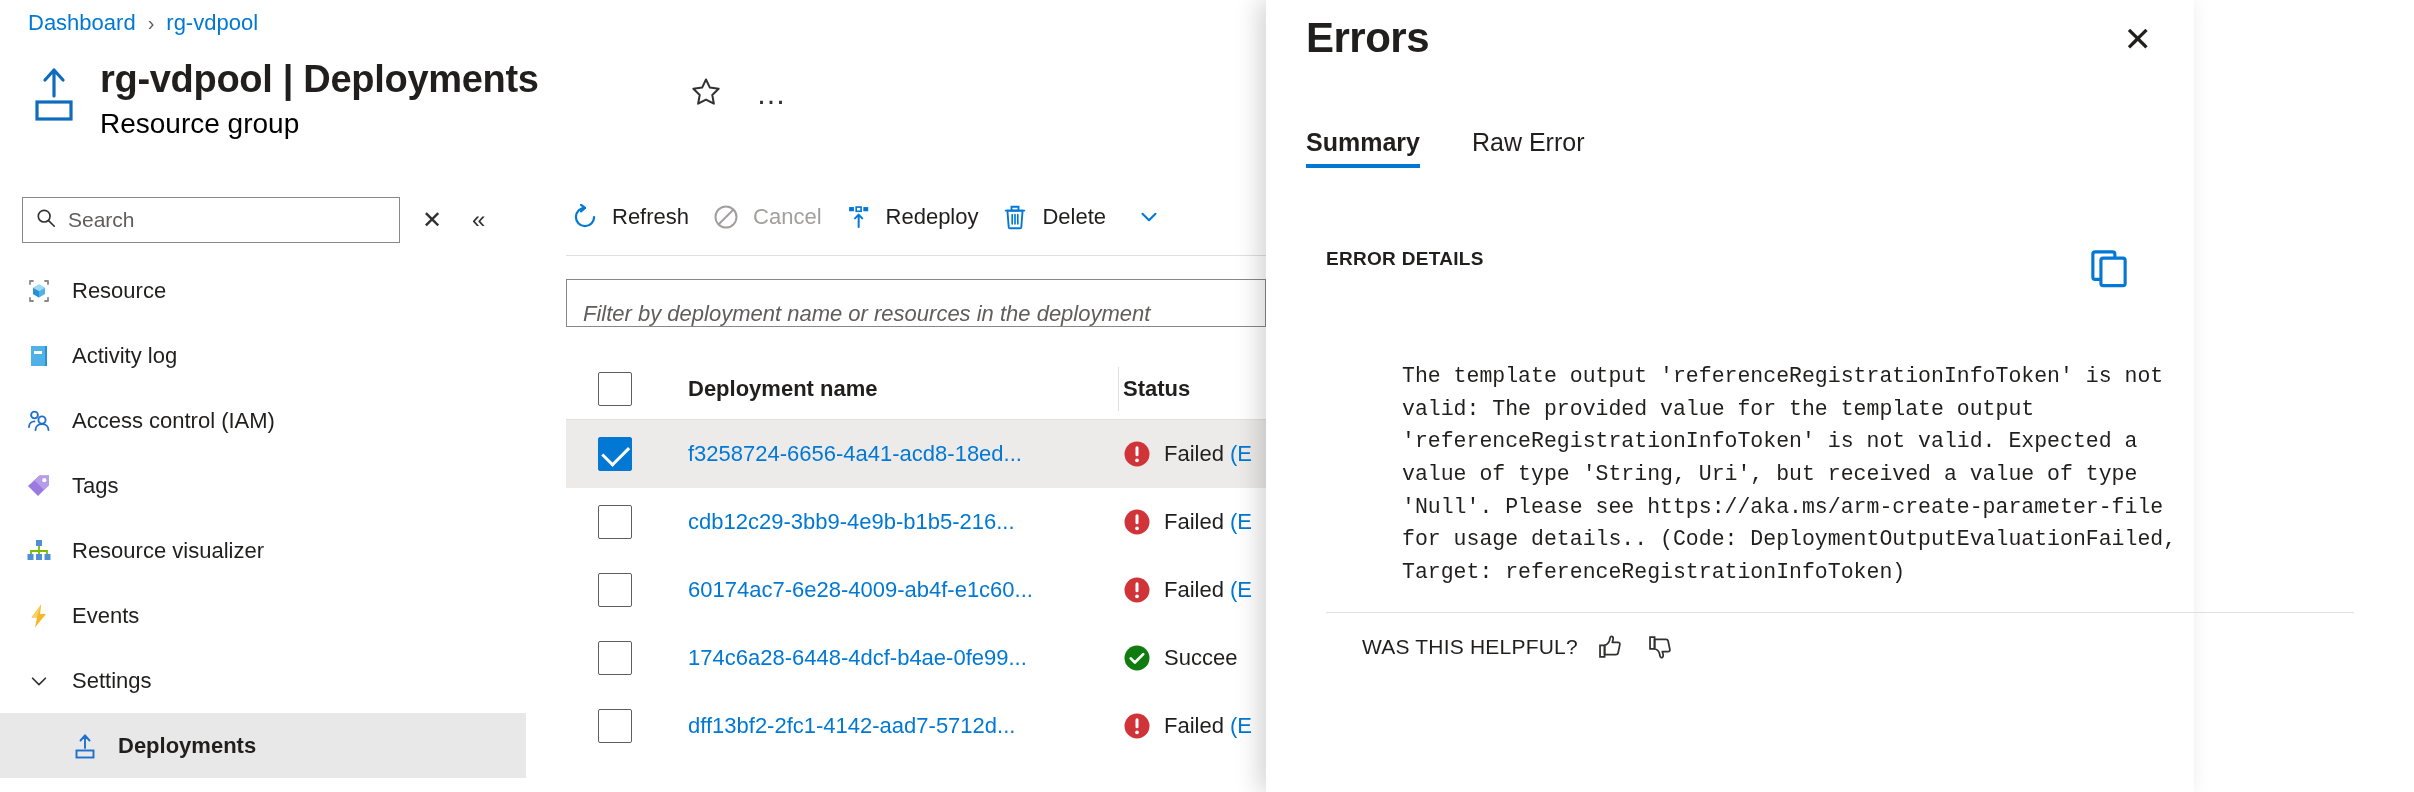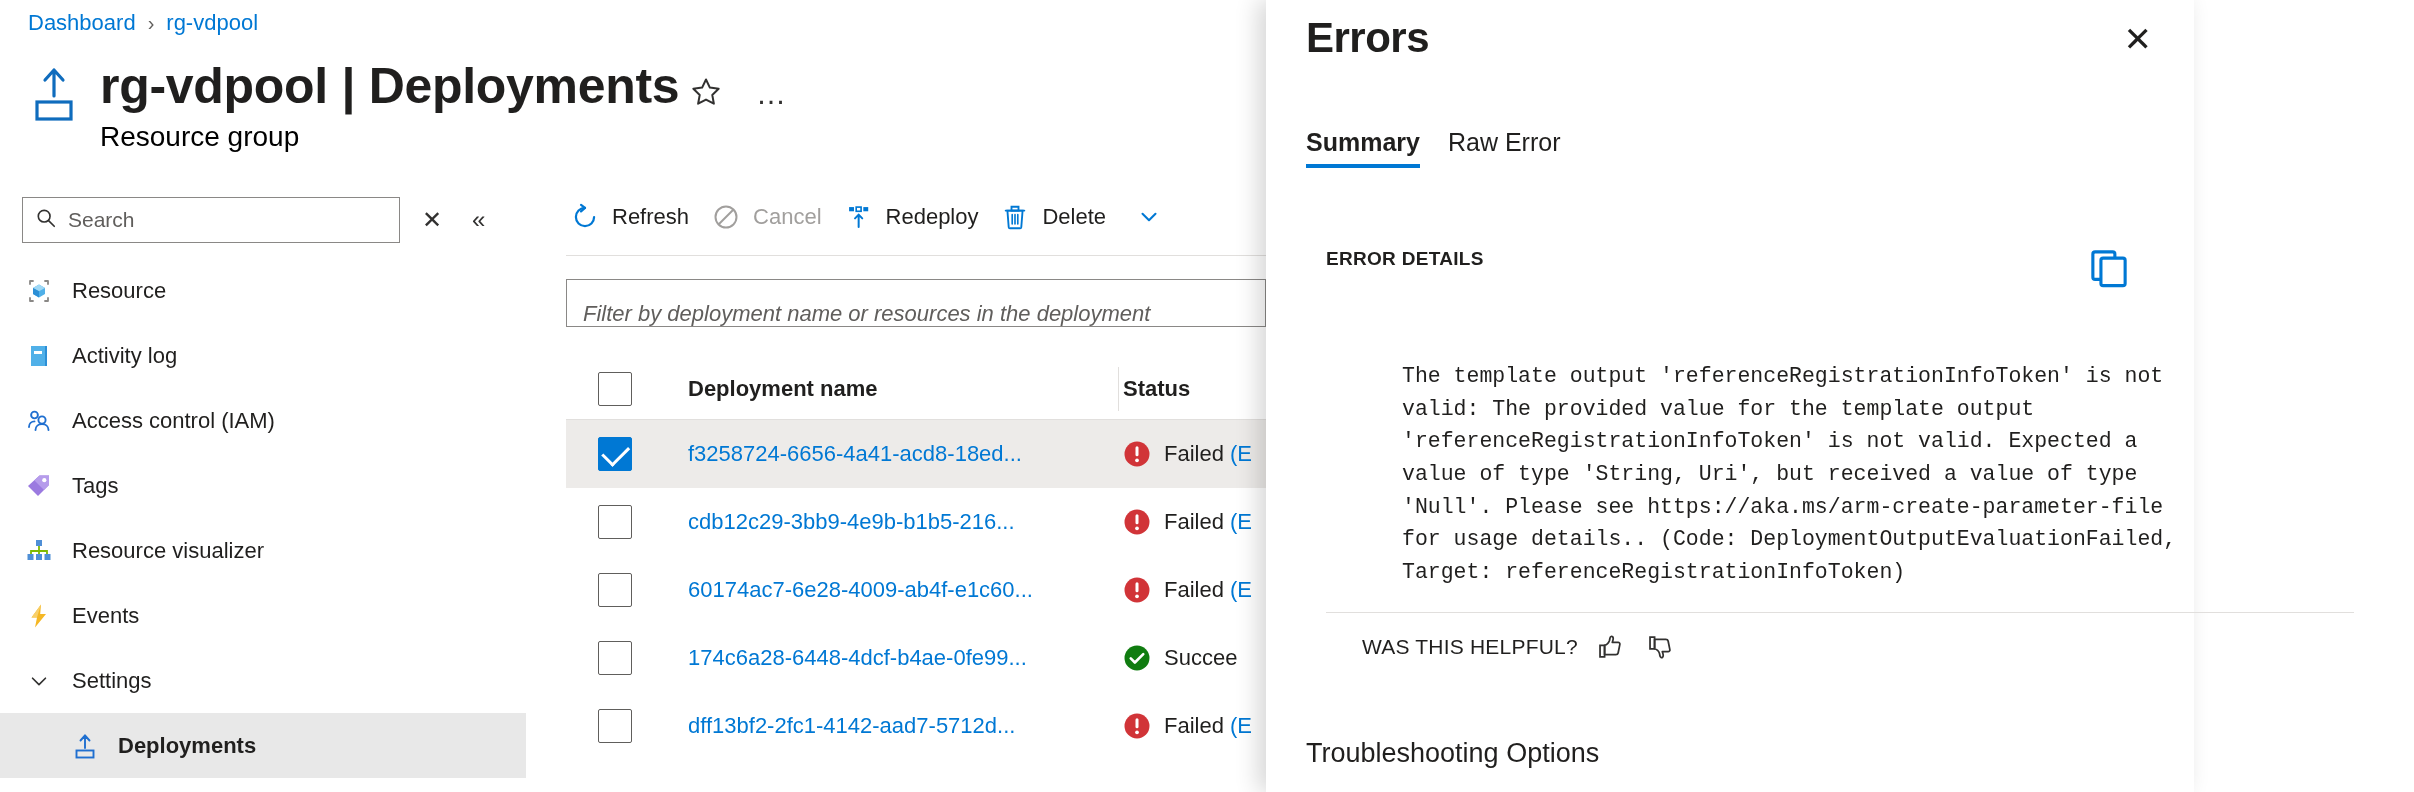--- a/index.html
+++ b/index.html
@@ -16,21 +16,21 @@
 
   
   .breadcrumb { position: absolute; left: 28px; top: 10px; display: flex; align-items: center; gap: 12px; font-size: 22px; }
   .bc-link { color: #0078d4; cursor: pointer; }
   .bc-sep { color: #605e5c; font-size: 20px; }
 
   
   .title-row { position: absolute; left: 28px; top: 58px; display: flex; align-items: flex-start; gap: 20px; }
   .rg-icon { width: 52px; height: 56px; margin-top: 8px; position: relative; flex: none; }
   .title-texts { display: flex; flex-direction: column; }
-  .page-title { font-size: 50px; font-weight: 600; color: #201f1e; letter-spacing: -0.3px; line-height: 1.12; white-space: nowrap; }
+  .page-title { font-size: 38px; font-weight: 600; color: #201f1e; letter-spacing: -0.3px; line-height: 1.12; white-space: nowrap; }
   .page-subtitle { font-size: 28px; color: #000000; margin-top: 7px; }
   .title-actions { position: absolute; left: 690px; top: 76px; display: flex; align-items: center; gap: 34px; }
   .star-btn { cursor: pointer; }
   .ellipsis-btn { font-size: 30px; color: #323130; line-height: 10px; cursor: pointer; letter-spacing: 2px; }
 
   
   .search-wrap { position: absolute; left: 22px; top: 197px; display: flex; align-items: center; }
   .search-box { width: 378px; height: 46px; border: 1px solid #8a8886; background: #fff; display: flex; align-items: center; padding: 0 12px; gap: 11px; }
   .search-box input { border: none; outline: none; font-size: 21px; color: #323130; width: 100%; font-family: "Liberation Sans", sans-serif; background: transparent; }
   .search-box input::placeholder { color: #605e5c; }
@@ -74,21 +74,21 @@
   .chkbox.checked { background: #0078d4; border-color: #0078d4; display: flex; align-items: center; justify-content: center; }
   .chkbox.checked::after { content: ""; width: 13px; height: 22px; border: solid #fff; border-width: 0 3.5px 3.5px 0; transform: rotate(45deg) translate(-1px,-2px); }
   .vsep { width: 1px; height: 44px; background: #e1dfdd; flex: none; }
   .sev-ico { width: 30px; height: 30px; flex: none; }
 
   
   .flyout { position: absolute; left: 1266px; top: 0; width: 928px; height: 792px; background: #fff; box-shadow: -8px 0 22px rgba(0,0,0,0.16); }
   .fly-title { position: absolute; left: 40px; top: 14px; font-size: 42px; font-weight: 700; color: #201f1e; letter-spacing: -0.5px; }
   .fly-close { position: absolute; right: 42px; top: 22px; font-size: 34px; color: #201f1e; cursor: pointer; line-height: 1; font-weight: 300; }
 
-  .fly-tabs { position: absolute; left: 40px; top: 128px; display: flex; gap: 28px; }
+  .fly-tabs { position: absolute; left: 40px; top: 128px; display: flex; gap: 52px; }
   .fly-tab { font-size: 25px; color: #201f1e; cursor: pointer; padding-bottom: 11px; position: relative; }
   .fly-tab.active { font-weight: 600; }
   .fly-tab.active::after { content: ""; position: absolute; left: 0; right: 0; bottom: 0; height: 4px; background: #0078d4; }
 
   .err-label { position: absolute; left: 60px; top: 248px; font-size: 19px; font-weight: 700; color: #201f1e; letter-spacing: 0.3px; }
   .copy-btn { position: absolute; right: 62px; top: 245px; width: 46px; height: 46px; cursor: pointer; display:flex; align-items:center; justify-content:center; }
 
   .err-body { position: absolute; left: 136px; top: 360px; width: 920px; font-family: "Liberation Mono", monospace; font-size: 21.5px; line-height: 1.52; color: #201f1e; white-space: pre-wrap; word-break: break-word; }
 
   .fly-hr { position: absolute; left: 60px; top: 612px; width: 1028px; height: 1px; background: #e1dfdd; }
@@ -443,16 +443,15 @@
         </svg>
       </span>
       <span class="thumb">
         <svg width="32" height="28" viewBox="0 0 26 24">
           <path d="M7.5 13.5v-10H3.6v10z" fill="none" stroke="#323130" stroke-width="1.5"></path>
           <path d="M7.5 13.5c2.3.5 3.6 2.3 4.2 4.1.4 1.3.2 3 1.3 3.4 1 .4 1.9-.4 1.9-1.7 0-1.1-.5-2.4-.8-3.3h5c1 0 1.7-.9 1.5-1.8l-1.5-7.3c-.2-.9-1-1.4-1.9-1.4H7.5z" fill="none" stroke="#323130" stroke-width="1.5" stroke-linejoin="round"></path>
         </svg>
       </span>
     </div>
 
-    <div class="trouble-title">Troubleshooting Options</div>
   </div>
 
 </div>
 
 </body></html>

